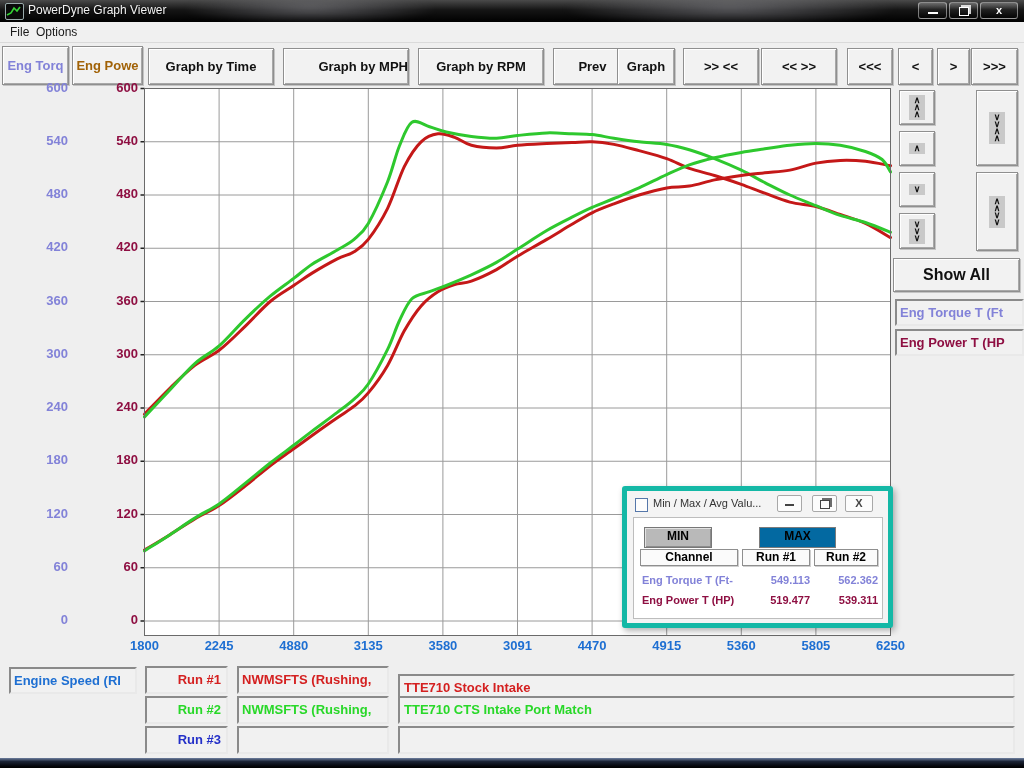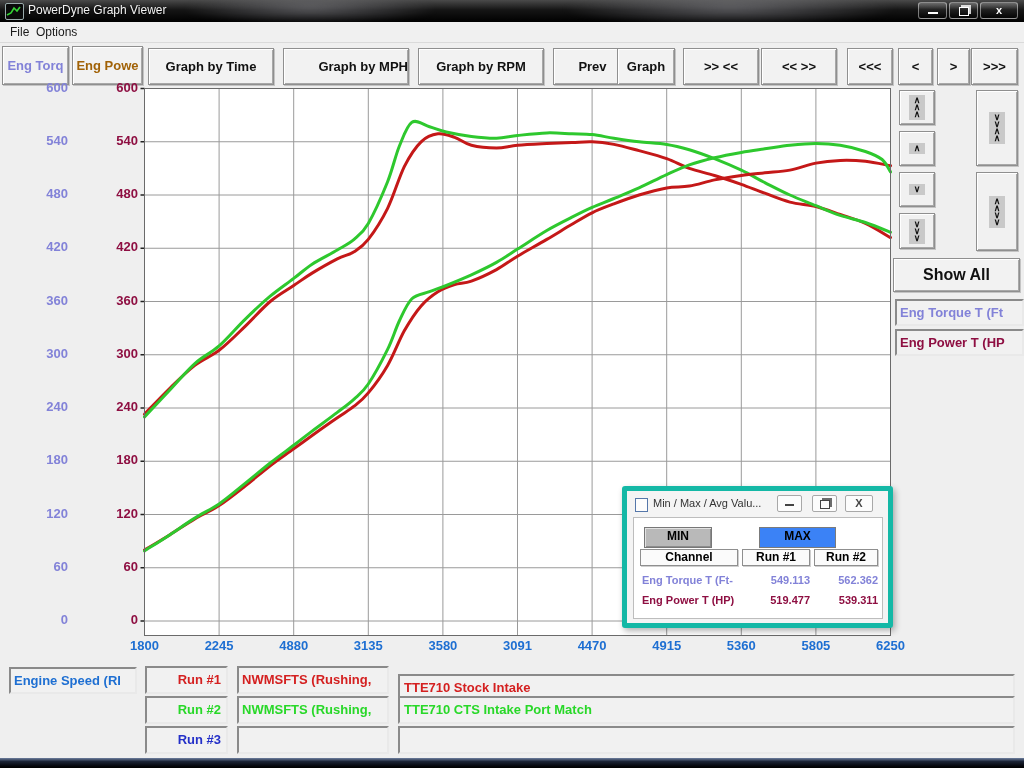--- a/index.html
+++ b/index.html
@@ -241,21 +241,21 @@
   <div id="chan-power" class="sunken chan-box" style="color: rgb(142, 15, 66);">Eng Power T (HP</div>
 
   <div id="mmwin" class="abs">
     <div id="mm-icon" class="abs"></div>
     <div id="mm-title" class="abs">Min / Max / Avg Valu...</div>
     <div class="mm-winbtn" style="left:150px;"><span class="glyph-min" style="border-color:#444;width:9px;height:8px;"></span></div>
     <div class="mm-winbtn" style="left:185px;"><span class="glyph-max" style="border-color:#444;box-shadow:2px -2px 0 0 rgba(70,70,70,.8);"></span></div>
     <div class="mm-winbtn" style="left:218px;width:28px;font-size:11px;"><span>X</span></div>
     <div id="mm-panel" class="abs">
       <div id="mm-min" class="abs">MIN</div>
-      <div id="mm-max" class="abs" style="background: #3b82f6;">MAX</div>
+      <div id="mm-max" class="abs" style="background: #0369a1;">MAX</div>
       <div class="mm-head" style="left:6px;width:98px;">Channel</div>
       <div class="mm-head" style="left:108px;width:68px;">Run #1</div>
       <div class="mm-head" style="left:180px;width:64px;">Run #2</div>
       <div id="mm-rows">
           <div class="mm-chan" style="top: 56px; color: rgb(130, 130, 216);">Eng Torque T (Ft-</div>
           <div class="mm-val" style="top: 56px; left: 106px; color: rgb(130, 130, 216);">549.113</div>
           <div class="mm-val" style="top: 56px; left: 174px; color: rgb(130, 130, 216);">562.362</div>
           <div class="mm-chan" style="top: 76px; color: rgb(142, 15, 66);">Eng Power T (HP)</div>
           <div class="mm-val" style="top: 76px; left: 106px; color: rgb(142, 15, 66);">519.477</div>
           <div class="mm-val" style="top: 76px; left: 174px; color: rgb(142, 15, 66);">539.311</div>

